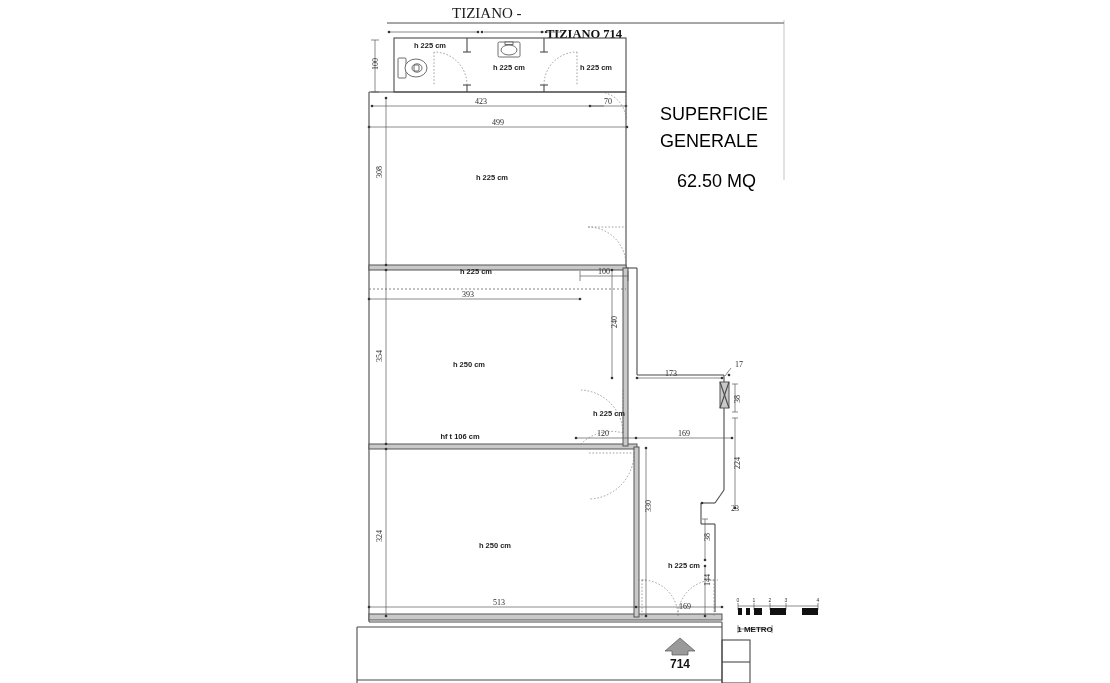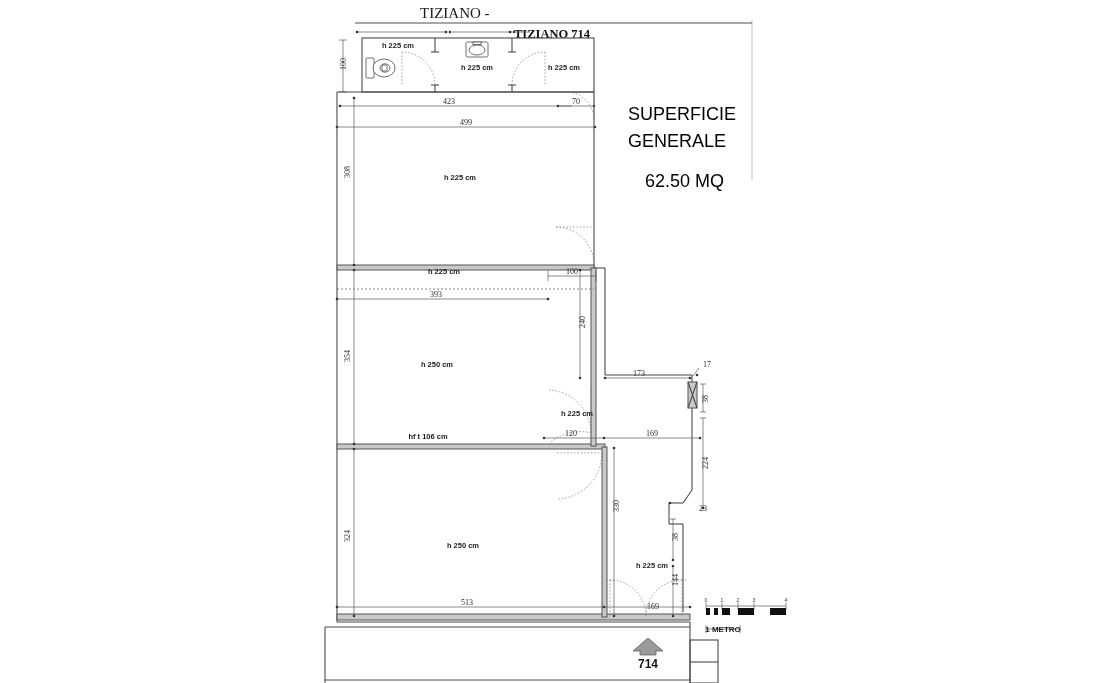--- a/index.html
+++ b/index.html
@@ -7,20 +7,21 @@
     padding: 0;
     background: #ffffff;
   }
   #page {
     position: relative;
     width: 984px;
     height: 683px;
     background: #ffffff;
     font-family: "Liberation Sans", sans-serif;
     overflow: hidden;
+    margin-left: 32px;
   }
   #plan-svg {
     position: absolute;
     left: 0;
     top: 0;
     width: 1110px;
     height: 683px;
   }
   .dimtext {
     font-family: "Liberation Serif", serif;

